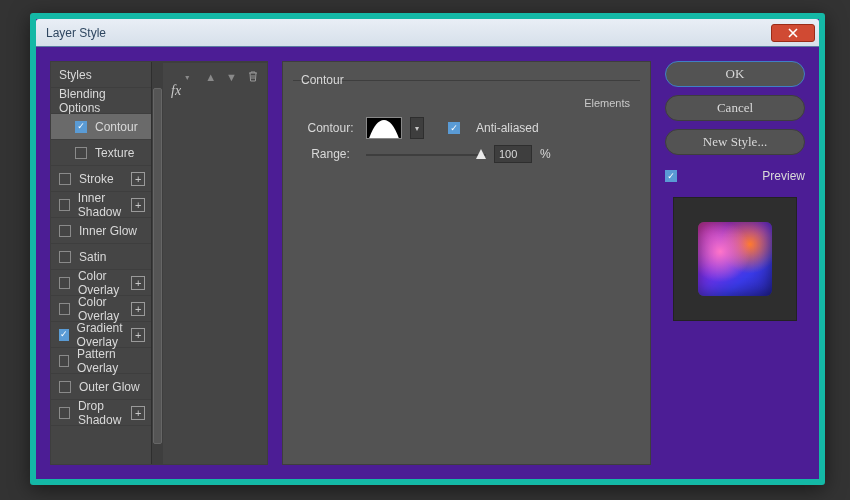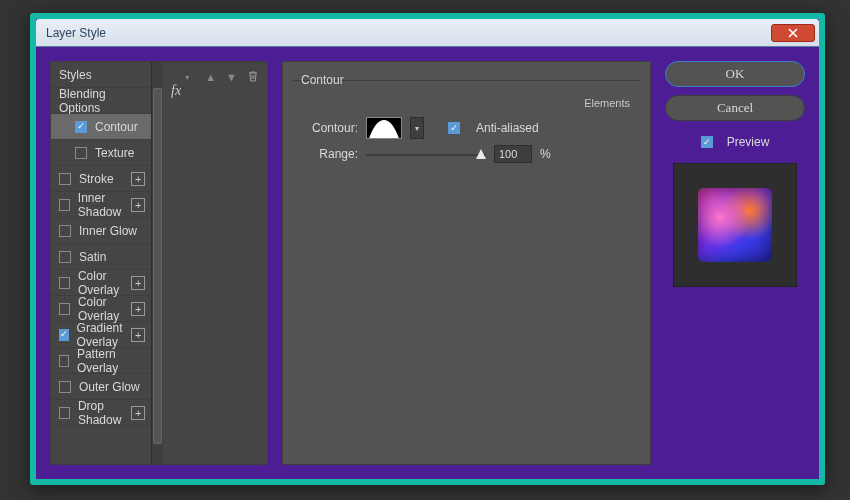--- a/index.html
+++ b/index.html
@@ -77,21 +77,21 @@
   .group-title {
     font-size: 12px; color: #d9d9d9; position: relative; top: 0; left: 4px;
     display: inline-block; padding: 0 4px;
   }
   .group-box {
     border-top: 1px solid #3e3e3e; padding: 8px 10px;
     margin-top: -8px; padding-top: 16px;
   }
   .sub-title { font-size: 11px; color: #c9c9c9; margin-left: 10px; margin-bottom: 8px; text-align: right; }
   .row { display: flex; align-items: center; gap: 8px; margin: 6px 0; font-size: 12px; color: #d9d9d9; }
-  .row .label { width: 55px; text-align: right; }
+  .row .label { width: 55px; text-align: center; }
   .contour-thumb {
     width: 36px; height: 22px; background: #fff; border: 1px solid #888;
     position: relative; overflow: hidden;
   }
   .contour-thumb svg { position: absolute; inset:0; }
   .dd { width: 14px; height: 22px; background: #3e3e3e; border: 1px solid #2e2e2e;
     display: flex; align-items: center; justify-content: center; color: #c9c9c9; font-size: 8px; cursor: pointer; }
   .slider-track {
     position: relative; width: 120px; height: 12px;
   }
@@ -105,21 +105,21 @@
     color: #d9d9d9; font-size: 11px; padding: 0 4px;
   }
   
   .right-col { width: 140px; display: flex; flex-direction: column; gap: 8px; align-items: stretch; }
   .btn {
     height: 26px; border: 1px solid #3e3e3e; background: #535353; color: #d9d9d9;
     font-size: 13px; border-radius: 13px; cursor: pointer;
     display: flex; align-items: center; justify-content: center; font-family: Liberation Serif, serif;
   }
   .btn.primary { border: 1.5px solid #3f80c5; }
-  .preview-row { display: flex; align-items: center; gap: 6px; justify-content: center;
+  .preview-row { display: flex; align-items: center; gap: 6px; justify-content: space-between;
     color: #d9d9d9; font-size: 12px; margin-top: 6px; }
   .preview-box {
     margin-top: 6px; align-self: center;
     width: 124px; height: 124px; background: #2e2e2e; border: 1px solid #222;
     display: flex; align-items: center; justify-content: center;
   }
   .preview-swatch {
     width: 74px; height: 74px; border-radius: 6px;
     background:
       radial-gradient(circle at 30% 40%, #ff75c8 0%, rgba(255,117,200,0) 45%),
@@ -255,20 +255,21 @@
             <input class="num-input" value="100" style="">
             <span>%</span>
           </div>
         </div>
       </div>
     </div>
 
     <div class="right-col">
       <div class="btn primary">OK</div>
       <div class="btn">Cancel</div>
+      <div class="btn">New Style...</div>
       <div class="preview-row">
         <span class="cbox checked"></span>
         <span>Preview</span>
       </div>
       <div class="preview-box">
         <div class="preview-swatch"></div>
       </div>
     </div>
 
   </div>

